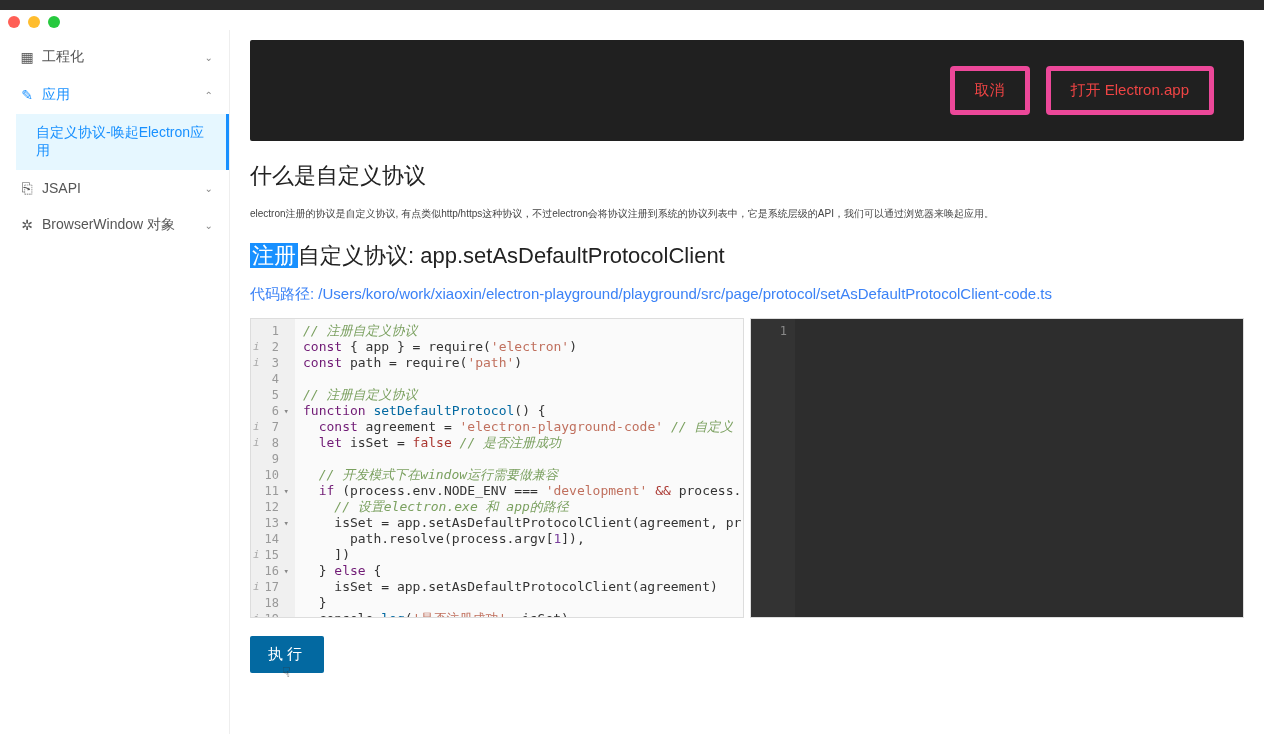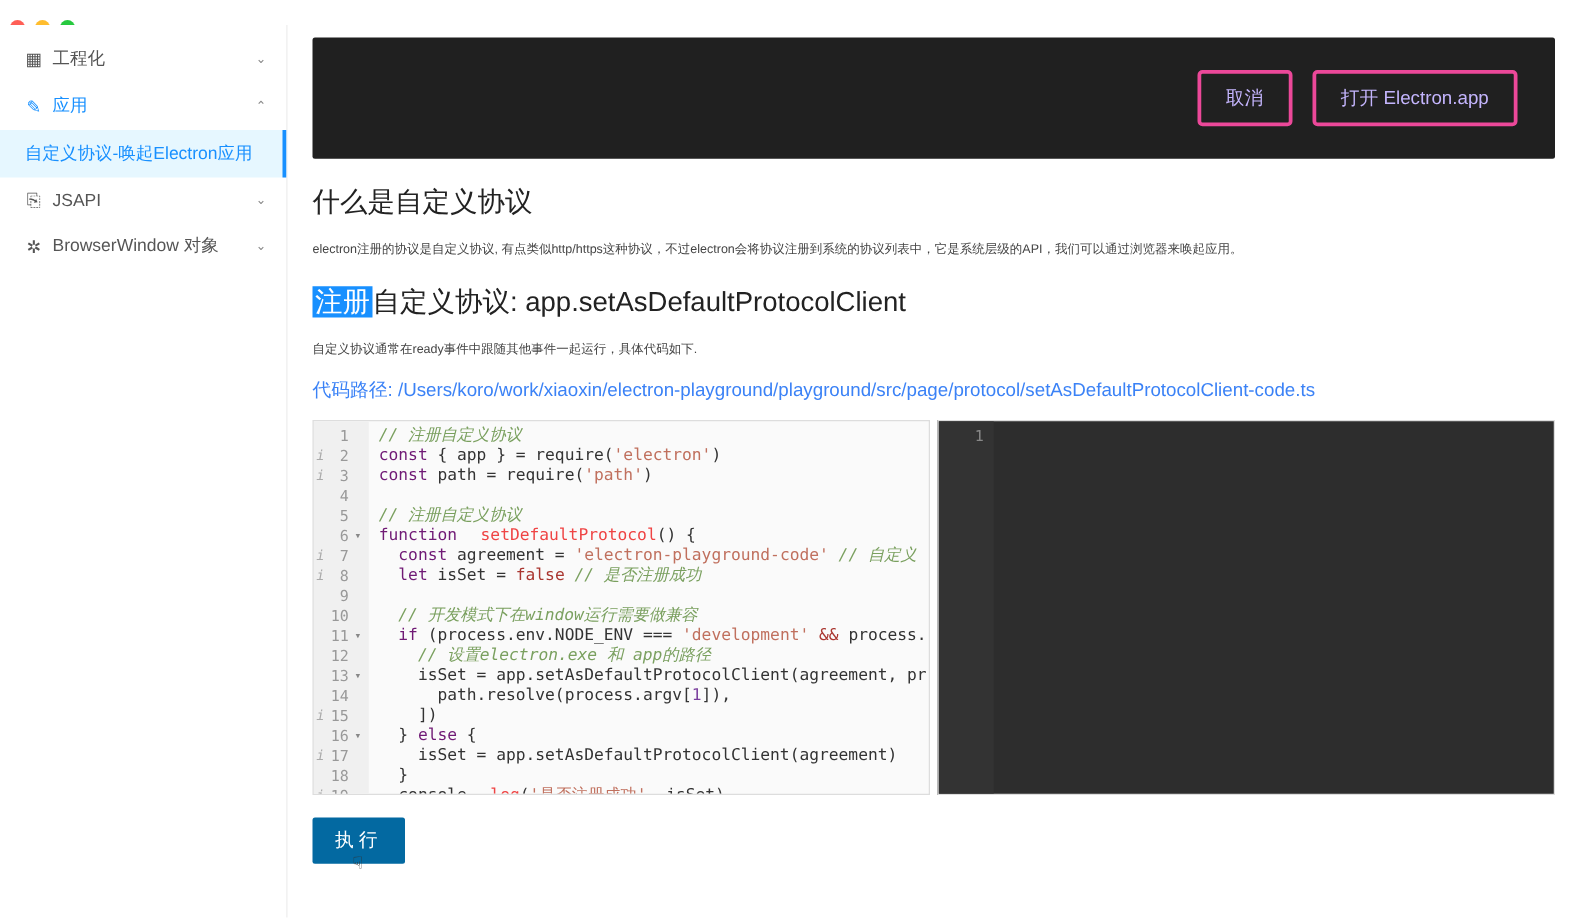--- a/index.html
+++ b/index.html
@@ -9,26 +9,26 @@
     .traffic-lights { display: flex; gap: 8px; padding: 5px 0; position: absolute; top: 11px; left: 8px; }
     .tl { width: 12px; height: 12px; border-radius: 50%; }
     .tl-red { background: #ff5f56; }
     .tl-yellow { background: #ffbd2e; }
     .tl-green { background: #27c93f; }
     .body-area { flex: 1; display: flex; position: relative; margin-top: 20px; }
     .sidebar { width: 230px; background: #fff; border-right: 1px solid #eee; padding-top: 8px; }
     .sb-item { display: flex; align-items: center; justify-content: space-between; padding: 10px 16px 10px 20px; cursor: pointer; color: #555; position: relative; }
     .sb-item .lbl { display: flex; align-items: center; gap: 8px; }
     .sb-item.active { color: #1890ff; background: #e6f7ff; border-right: 3px solid #1890ff; }
-    .sb-sub { padding-left: 20px; }
+    .sb-sub { padding-left: 20px; margin-left: 16px; }
     .sb-icon { width: 14px; height: 14px; display: inline-flex; align-items: center; justify-content: center; }
     .chev { font-size: 10px; color: #888; }
     .main { flex: 1; overflow-y: auto; padding: 0 20px 40px 20px; }
     .hero { background: #202020; border-radius: 2px; padding: 26px 30px; display: flex; justify-content: flex-end; gap: 16px; margin-bottom: 20px; margin-top: 10px; }
-    .hero-btn { background: transparent; border: 3px solid #ec4899; color: #c4b5fd; padding: 10px 20px; font-size: 15px; cursor: pointer; border-radius: 4px; }
+    .hero-btn { background: transparent; border: 5px solid #ec4899; color: #ef4444; padding: 10px 20px; font-size: 15px; cursor: pointer; border-radius: 4px; }
     h2.sec { font-size: 22px; font-weight: 400; margin: 18px 0 14px 0; color: #222; }
     p.para { font-size: 10px; line-height: 1.8; margin-bottom: 10px; color: #444; }
     .highlight { background: #1890ff; color: #fff; padding: 0 2px; }
     .path { font-size: 15px; color: #3b82f6; margin: 14px 0; }
     .editors { display: flex; gap: 6px; margin: 8px 0; }
     .editor, .output { height: 300px; border: 1px solid #ddd; font-family: "Menlo", "Consolas", monospace; font-size: 13px; position: relative; overflow: hidden; }
     .editor { flex: 1; background: #fafafa; display: flex; }
     .output { flex: 1; background: #2d2d2d; color: #ccc; display: flex; }
     .gutter { width: 44px; background: #f0f0f0; color: #999; text-align: right; padding: 4px 6px 4px 2px; font-size: 12px; line-height: 16px; display: flex; flex-direction: column; }
     .gln { display: flex; justify-content: space-between; align-items: center; height: 16px; }
@@ -36,21 +36,21 @@
     .gn { flex: 1; }
     .fold { color: #888; font-size: 9px; margin-left: 2px; width: 8px; }
     .code { flex: 1; padding: 4px 8px; line-height: 16px; white-space: pre; overflow: hidden; color: #333; }
     .out-gutter { width: 44px; background: #333; color: #888; text-align: right; padding: 4px 8px; font-size: 12px; line-height: 16px; }
     .out-code { flex: 1; padding: 4px 8px; }
     .c-cmt { color: #7aa05f; font-style: italic; text-align: center; }
     .c-kw { color: #701a75; }
     .c-str { color: #c0705e; }
     .c-const { color: #aa3731; font-weight: 500; }
     .c-num { color: #7a3e9d; }
-    .c-fn { color: #ef4444; margin-left: 11px; }
+    .c-fn { color: #0369a1; }
     .run-btn { background: #0369a1; color: #fff; border: none; padding: 9px 18px; font-size: 15px; letter-spacing: 4px; cursor: pointer; margin: 10px 0 16px 0; border-radius: 2px; }
     .cursor-hand { position: absolute; font-size: 14px; pointer-events: none; }
   </style>
 </head>
 <body>
 
 <div class="window">
   <div class="titlebar"></div>
   <div class="traffic-lights">
     <div class="tl tl-red"></div>
@@ -102,21 +102,20 @@
         <button class="hero-btn">取消</button>
         <button class="hero-btn">打开 Electron.app</button>
       </div>
 
       <h2 class="sec">什么是自定义协议</h2>
       <p class="para">electron注册的协议是自定义协议, 有点类似http/https这种协议，不过electron会将协议注册到系统的协议列表中，它是系统层级的API，我们可以通过浏览器来唤起应用。</p>
 
       <h2 class="sec">
         <span class="highlight">注册</span><span>自定义协议: app.setAsDefaultProtocolClient</span>
       </h2>
-      <p class="para">自定义协议通常在ready事件中跟随其他事件一起运行，具体代码如下.</p>
 
       <p class="path">
         <span>代码路径: </span><span>/Users/koro/work/xiaoxin/electron-playground/playground/src/page/protocol/setAsDefaultProtocolClient-code.ts</span>
       </p>
 
       <div class="editors">
         <div class="editor">
           <div class="gutter" id="gutter">
               <div class="gln">
                 <span class="gi"></span>

